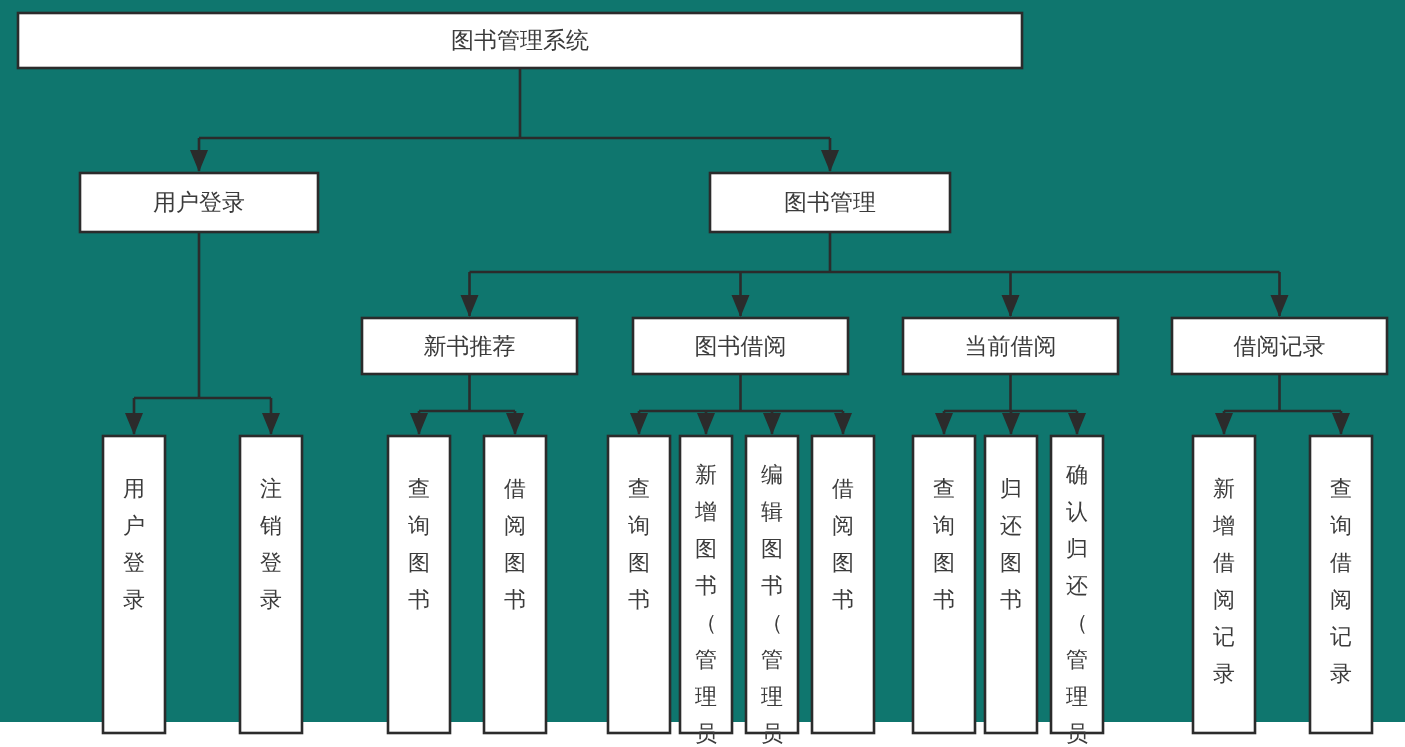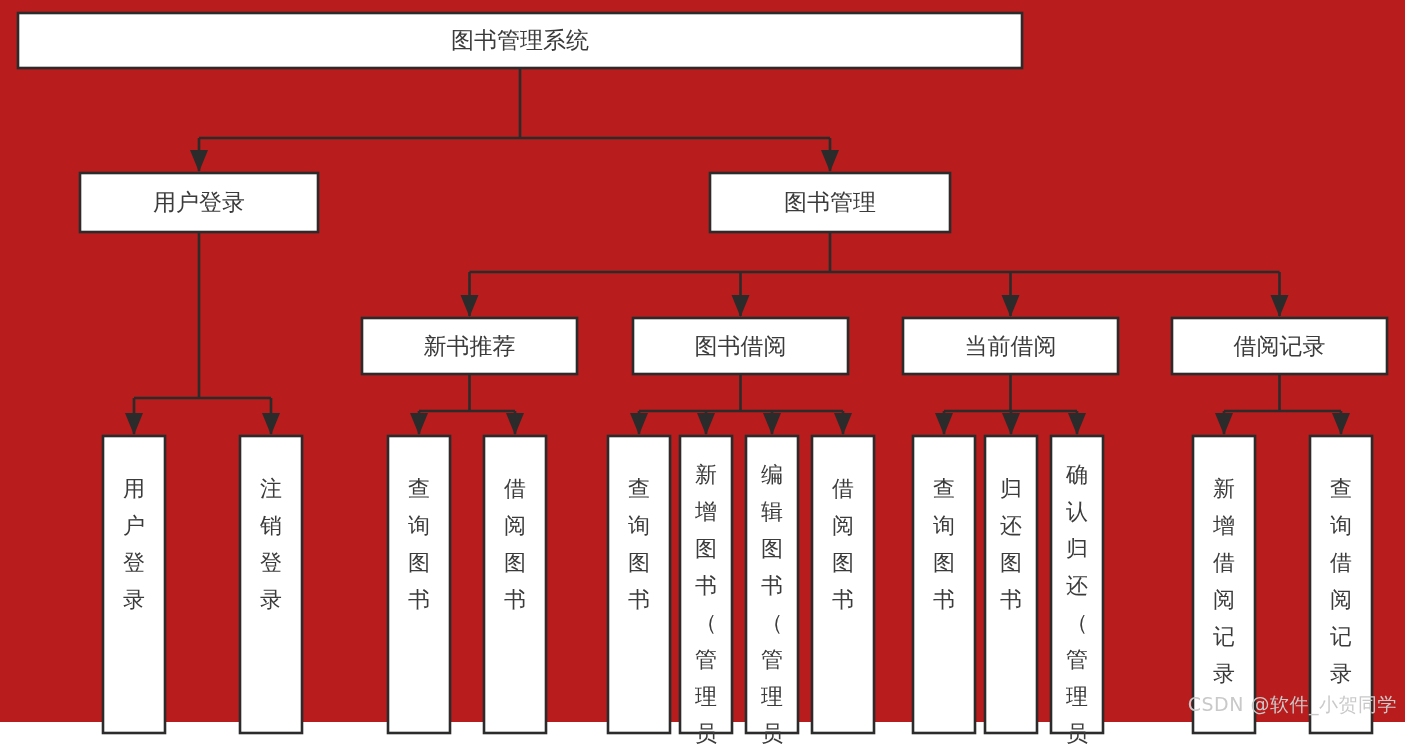--- a/index.html
+++ b/index.html
@@ -10,21 +10,21 @@
   body {
     width: 1405px;
     height: 747px;
     font-family: "DejaVu Sans", "Liberation Sans", sans-serif;
     overflow: hidden;
   }
   #diagram-root {
     position: relative;
     width: 1405px;
     height: 722px;
-    background: #b91c1c;
+    background: #0f766e;
     text-align: center;
   }
   svg.diagram-canvas {
     position: absolute;
     top: 0;
     left: 0;
     width: 1405px;
     height: 747px;
     display: block;
   }
@@ -259,14 +259,13 @@
           <rect x="1310" y="436" width="62" height="297" class="node-box"></rect>
           <text x="1341" y="490" class="node-label vertical">查</text>
           <text x="1341" y="527" class="node-label vertical">询</text>
           <text x="1341" y="564" class="node-label vertical">借</text>
           <text x="1341" y="601" class="node-label vertical">阅</text>
           <text x="1341" y="638" class="node-label vertical">记</text>
           <text x="1341" y="675" class="node-label vertical">录</text>
         </g>
       </g>
   </svg>
-  <div class="watermark-text">CSDN @软件_小贺同学</div>
 </div>
 
 </body></html>

